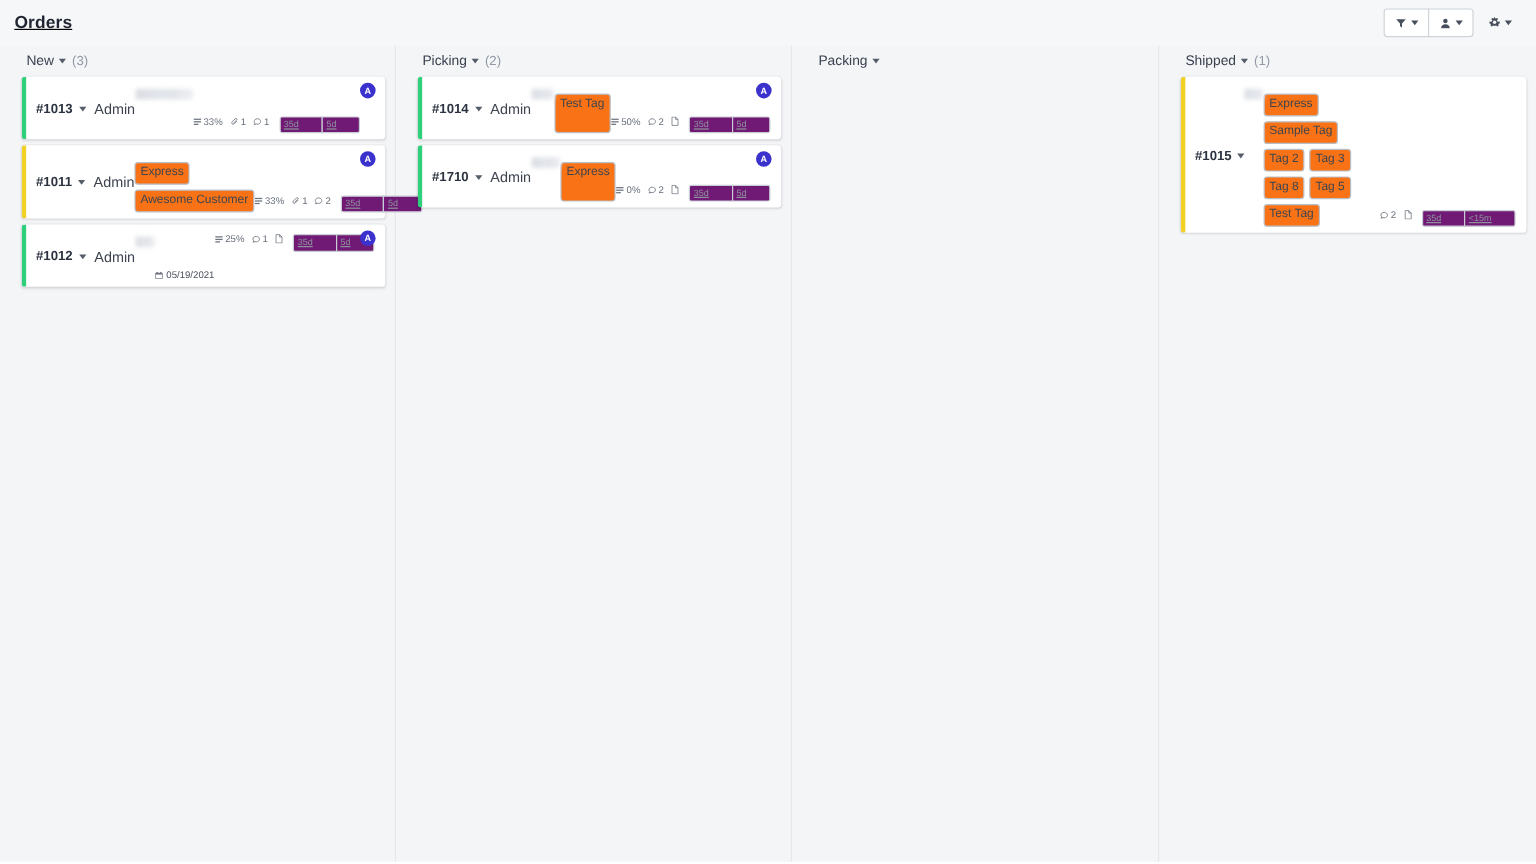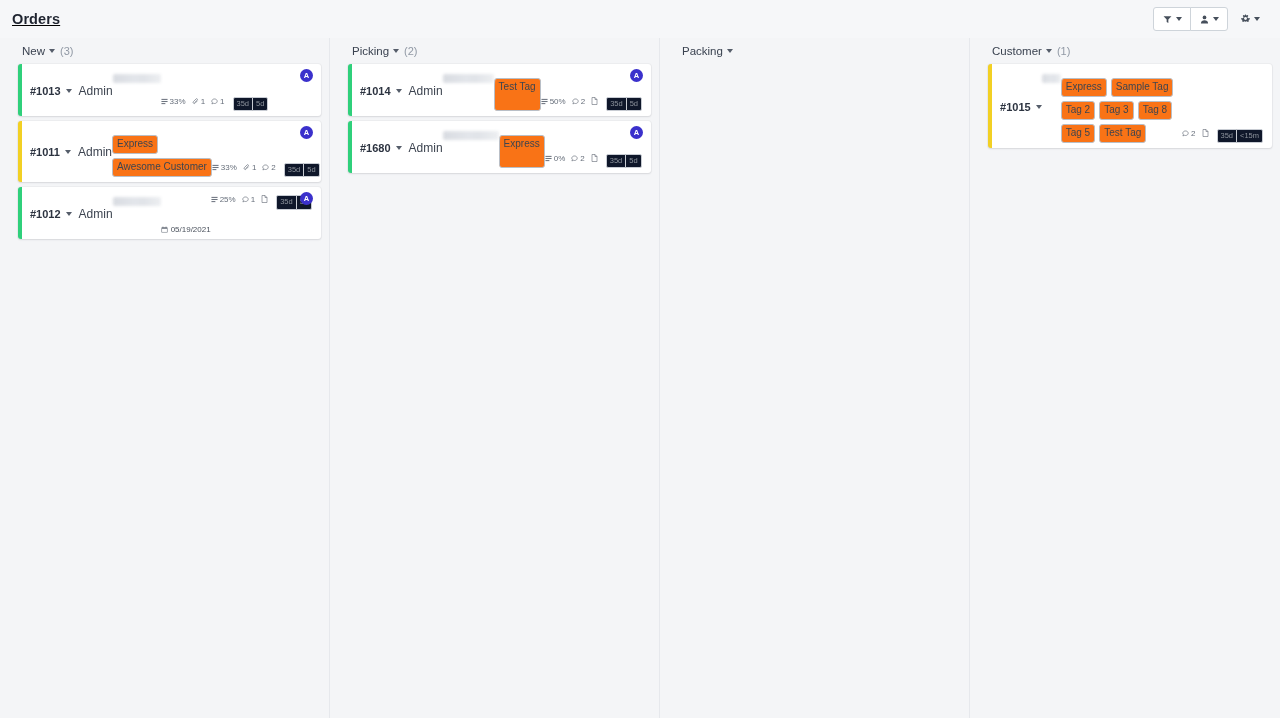--- a/index.html
+++ b/index.html
@@ -143,23 +143,24 @@
     font-size: 8px; color: #666e7a;
   }
   .meta-item { display: flex; align-items: center; gap: 2px; }
   .meta-date {
     display: flex; align-items: center; justify-content: flex-end; gap: 3px;
     font-size: 8px; color: #4a515c; margin-top: auto; padding-top: 6px;
   }
   .meta-date + .card-meta { margin-top: 2px; padding-top: 0; }
   .pill-group { display: flex; margin-left: 2px; }
   .pill {
-    border: 1px solid #c8ccd3; background: #0f172a;
+    border: 1px solid #c8ccd3; background: #701a75;
     color: #8d939c; font-size: 7.5px; line-height: 1;
-    padding: 2px 3px 3px 3px;
+    padding: 2px 19px 3px 3px;
+    text-decoration: underline;
   }
   .pill:first-child { border-radius: 2px 0 0 2px; }
   .pill:last-child { border-radius: 0 2px 2px 0; margin-left: -1px; }
   svg { display: block; }
 </style>
 </head>
 <body>
 
 <div class="app">
 
@@ -394,21 +395,21 @@
                 </span>
               </span>
               <span class="pill-group">
                 <span class="pill">35d</span>
                 <span class="pill">5d</span>
               </span>
             </div>
           </div>
           <div class="card accent-green">
             <div class="card-head">
-              <span class="card-id">#1680</span>
+              <span class="card-id">#1710</span>
               <span class="caret id-caret"></span>
               <span class="card-owner">Admin</span>
             </div>
             <div class="avatar">A</div>
             <div class="card-subject w4"></div>
             <div class="tag-row">
               <span class="tag">Express</span>
             </div>
             <div class="card-meta">
               <span class="meta-item">
@@ -447,21 +448,21 @@
       </div>
       <div class="column">
         <div class="col-header">
           <span class="col-title">Packing</span>
           <span class="caret col-caret"></span>
         </div>
         <div class="col-body"></div>
       </div>
       <div class="column">
         <div class="col-header">
-          <span class="col-title">Customer</span>
+          <span class="col-title">Shipped</span>
           <span class="caret col-caret"></span>
           <span class="col-count">(1)</span>
         </div>
         <div class="col-body">
           <div class="card accent-yellow">
             <div class="card-head">
               <span class="card-id">#1015</span>
               <span class="caret id-caret"></span>
             </div>
             <div class="card-subject w5"></div>

